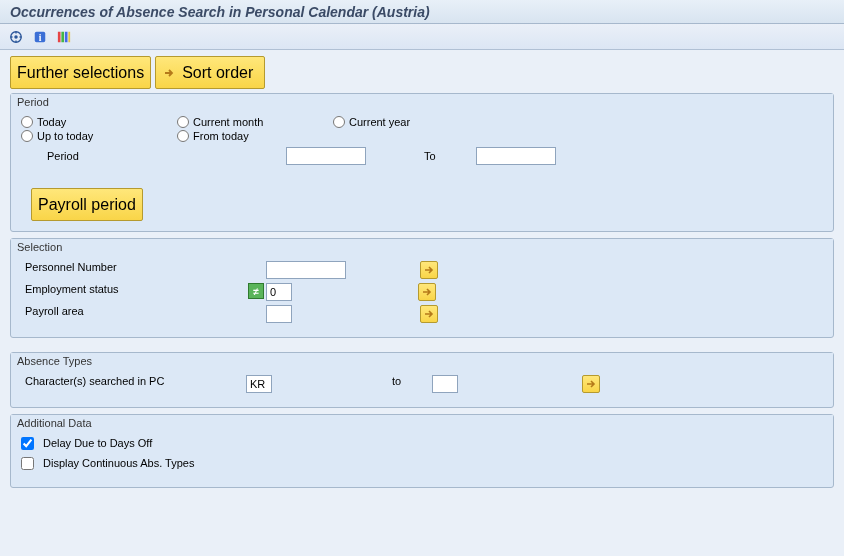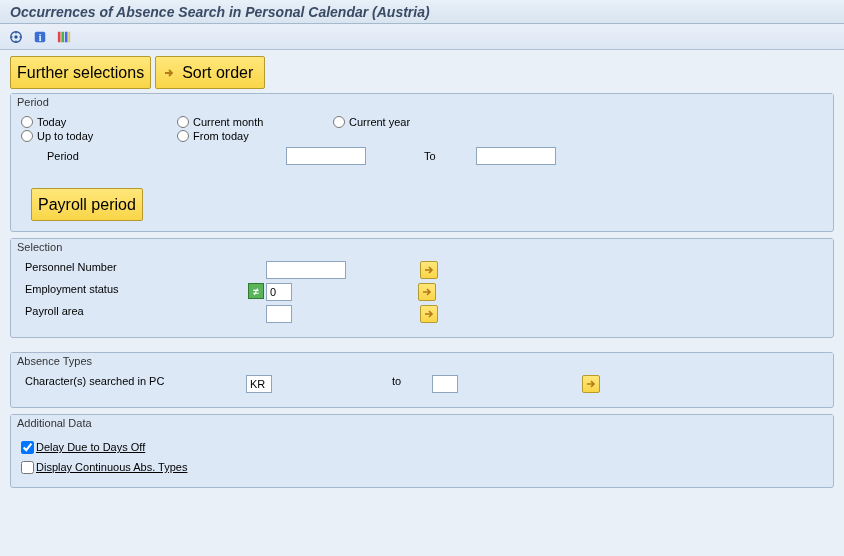--- a/index.html
+++ b/index.html
@@ -159,25 +159,23 @@
       display: inline-flex;
       align-items: center;
       justify-content: center;
       color: #fff;
       font-weight: bold;
       font-size: 10px;
       margin-right: 2px;
     }
     .checkbox-row {
       display: flex;
-      align-items: center;
-      gap: 2px;
+      gap: 9px;
       font-size: 11px;
       height: 20px;
-      text-decoration: underline;
     }
     .checkbox-row input[type=checkbox] {
       width: 13px;
       height: 13px;
       margin: 0;
     }
     .payroll-btn-wrap { margin-top: 22px; padding-left: 10px; }
   </style>
 </head>
 <body>

